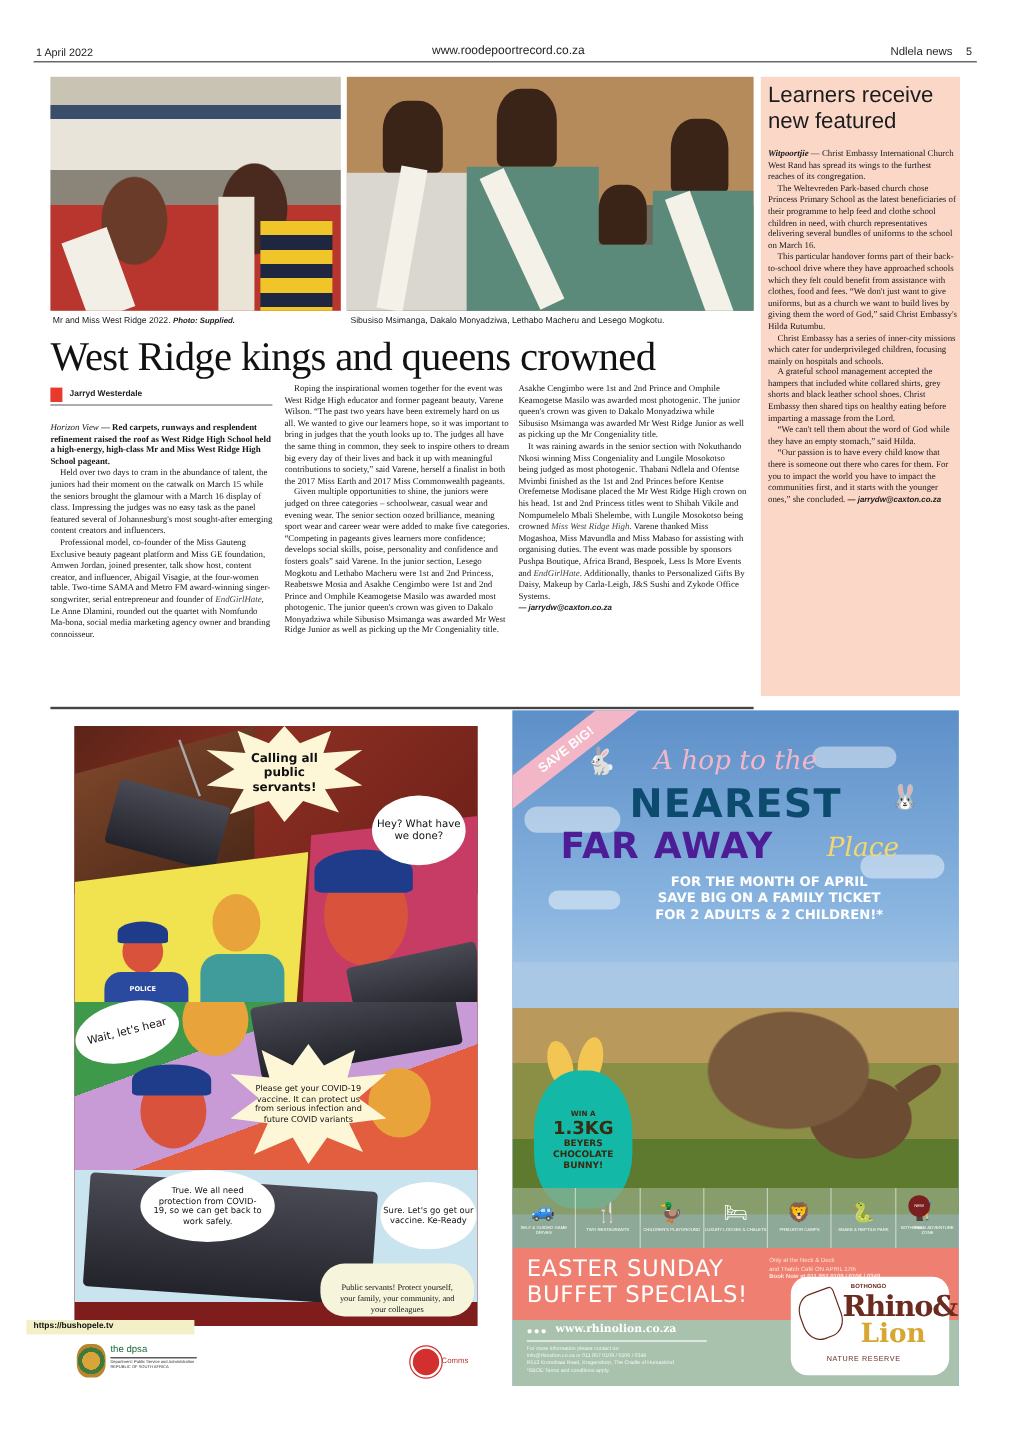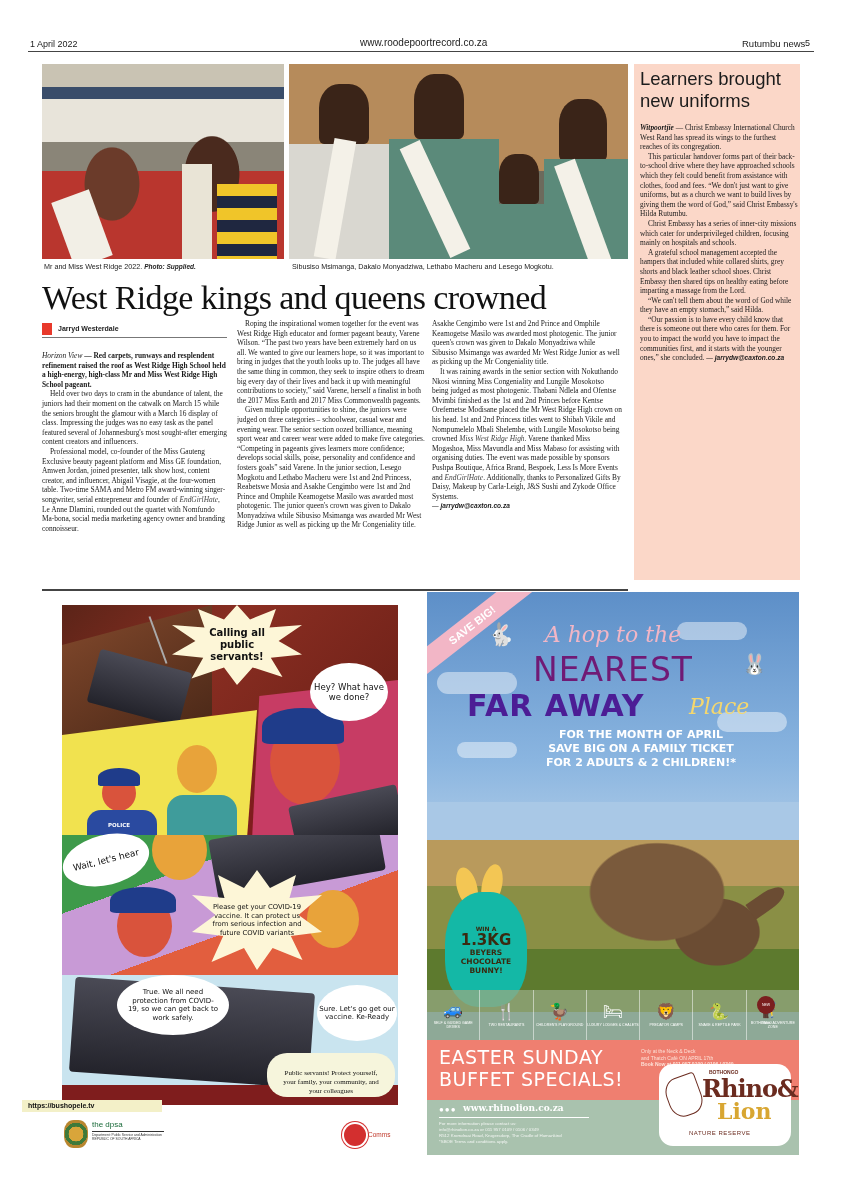--- a/index.html
+++ b/index.html
@@ -89,21 +89,21 @@
   .ad-sky { position:absolute; left:0; top:0; width: 372px; height: 240px; background: linear-gradient(180deg,#5d8fc8 0%,#8ab5e0 70%,#a9c8e6 100%); }
   .cloud { position:absolute; background: rgba(255,255,255,0.45); border-radius: 50px; }
   .ad-photo { position:absolute; left:0; top: 210px; width: 372px; height: 210px;
     background:
       radial-gradient(ellipse 110px 80px at 230px 90px, #7a5a3c 0 60%, transparent 62%),
       radial-gradient(ellipse 70px 55px at 290px 130px, #6b4c33 0 60%, transparent 62%),
       linear-gradient(180deg, #a9c8e6 0 18%, #b99a5c 18% 40%, #8a8f45 40% 70%, #5d7a2e 70% 100%); }
   .ad-rhino-horn { position:absolute; left: 320px; top: 300px; width: 40px; height: 18px; background:#6b4c33; transform: rotate(-35deg); border-radius: 0 60% 60% 0; }
   .save-ribbon { position:absolute; left: -30px; top: 22px; width: 150px; height: 22px; background: #f2b6c6; transform: rotate(-38deg); color: #fff; font-family:"Liberation Sans", sans-serif; font-weight: bold; font-size: 11px; text-align: center; line-height: 22px; }
   .ad-hop { position:absolute; left: 0; width: 372px; top: 30px; text-align:center; font-family: "DejaVu Serif", serif; font-style: italic; font-size: 22px; color: #f2b6c6; }
-  .ad-nearest { position:absolute; left: 0; width: 372px; top: 58px; text-align:center; font-family: "DejaVu Sans", sans-serif; font-weight: normal; font-size: 33px; color: #701a75; letter-spacing: 1px; }
+  .ad-nearest { position:absolute; left: 0; width: 372px; top: 58px; text-align:center; font-family: "DejaVu Sans", sans-serif; font-weight: bold; font-size: 33px; color: #0c4a6e; letter-spacing: 1px; }
   .ad-faraway { position:absolute; left: 40px; top: 96px; font-family: "DejaVu Sans", sans-serif; font-weight: bold; font-size: 30px; color: #4c1d95; letter-spacing: 1px; }
   .ad-place { position:absolute; left: 262px; top: 102px; font-family: "DejaVu Serif", serif; font-style: italic; font-size: 22px; color: #f5d76e; }
   .ad-offer { position:absolute; left:0; width:372px; top: 136px; text-align:center; font-family: "DejaVu Sans", sans-serif; font-weight: bold; font-size: 11px; line-height: 14px; color: #ffffff; margin-left: 28px; }
   .bunny-badge { position:absolute; left: 18px; top: 300px; width: 82px; height: 115px; background: #14b8a6; border-radius: 45% 45% 40% 40%; display:flex; flex-direction:column; justify-content:center; text-align:center; font-family:"DejaVu Sans", sans-serif; font-weight: bold; color: #3a2a10; }
   .bunny-ears { position:absolute; left: 30px; top: 275px; width: 20px; height: 40px; background:#f3c654; border-radius: 50%; transform: rotate(-15deg); }
   .bunny-ears2 { position:absolute; left: 55px; top: 272px; width: 20px; height: 42px; background:#f3c654; border-radius: 50%; transform: rotate(12deg); }
   .amenities { position:absolute; left:0; top: 398px; width: 372px; height: 50px; background: rgba(150,170,130,0.75); display:flex; }
   .amen { flex:1; display:flex; flex-direction:column; align-items:center; justify-content:center; border-right: 1px solid rgba(255,255,255,0.5); color: #fff; }
   .amen:last-child { border-right: none; }
   .amen .ic { font-size: 16px; line-height: 18px; }
@@ -122,21 +122,21 @@
   .logo-lion { position:absolute; left: 290px; top: 506px; font-family:"DejaVu Serif", serif; font-weight: bold; font-size: 22px; color: #d8a632; }
   .logo-nr { position:absolute; left: 262px; top: 538px; font-family:"Liberation Sans", sans-serif; font-size: 6px; color: #6b2b1f; letter-spacing: 0.5px; }
   .logo-rhinohead { position:absolute; left: 240px; top: 484px; width: 34px; height: 40px; border: 1.5px solid #6b2b1f; border-radius: 40% 10% 40% 40%; transform: rotate(-20deg); }
   .new-badge { position:absolute; left: 330px; top: 404px; width: 18px; height: 18px; border-radius: 50%; background: #7a1f1f; color:#fff; font-family:"Liberation Sans", sans-serif; font-size: 3.5px; text-align:center; line-height: 18px; }
 </style>
 </head>
 <body>
 
 <div class="abs hdr" style="left:30px;top:39px;">1 April 2022</div>
 <div class="abs hdr" style="left:360px;top:37px;font-size:10px;">www.roodepoortrecord.co.za</div>
-<div class="abs hdr" style="left:742px;top:38px;font-size:9.5px;">Rutumbu news</div>
+<div class="abs hdr" style="left:742px;top:38px;font-size:9.5px;">Ndlela news</div>
 <div class="abs hdr" style="left:805px;top:38px;">5</div>
 <div class="abs hdr-rule"></div>
 
 <div class="abs photo photo1">
   <div class="sash1"></div>
   <div class="sash2"></div>
   <div class="stripes"></div>
 </div>
 <div class="abs photo photo2">
   <div class="p" style="left:30px;top:20px;width:50px;height:60px;background:#3a2418;"></div>
@@ -175,23 +175,24 @@
 
 <div class="abs col col3">
   <p class="ind" style="text-indent:0;">Asakhe Cengimbo were 1st and 2nd Prince and Omphile Keamogetse Masilo was awarded most photogenic. The junior queen's crown was given to Dakalo Monyadziwa while Sibusiso Msimanga was awarded Mr West Ridge Junior as well as picking up the Mr Congeniality title.</p>
   <p class="ind"><span>It was raining awards in the senior section with Nokuthando Nkosi winning Miss Congeniality and Lungile Mosokotso being judged as most photogenic. Thabani Ndlela and Ofentse Mvimbi finished as the 1st and 2nd Princes before Kentse Orefemetse Modisane placed the Mr West Ridge High crown on his head. 1st and 2nd Princess titles went to Shibah Vikile and Nompumelelo Mbali Shelembe, with Lungile Mosokotso being crowned</span> <span class="it" style="color:#444;">Miss West Ridge High</span><span>. Varene thanked Miss Mogashoa, Miss Mavundla and Miss Mabaso for assisting with organising duties. The event was made possible by sponsors Pushpa Boutique, Africa Brand, Bespoek, Less Is More Events and</span> <span class="it" style="color:#444;">EndGirlHate</span><span>. Additionally, thanks to Personalized Gifts By Daisy, Makeup by Carla-Leigh, J&amp;S Sushi and Zykode Office Systems.</span></p>
   <p><span class="sig">— jarrydw@caxton.co.za</span></p>
 </div>
 
 <div class="abs section-rule"></div>
 
 <div class="abs side"></div>
-<div class="abs side-title">Learners brought new uniforms</div>
+<div class="abs side-title">Learners receive new featured</div>
 <div class="abs col side-body">
   <p><span class="it b">Witpoortjie</span> <span>— Christ Embassy International Church West Rand has spread its wings to the furthest reaches of its congregation.</span></p>
+  <p class="ind">The Weltevreden Park-based church chose Princess Primary School as the latest beneficiaries of their programme to help feed and clothe school children in need, with church representatives delivering several bundles of uniforms to the school on March 16.</p>
   <p class="ind">This particular handover forms part of their back-to-school drive where they have approached schools which they felt could benefit from assistance with clothes, food and fees. “We don't just want to give uniforms, but as a church we want to build lives by giving them the word of God,” said Christ Embassy's Hilda Rutumbu.</p>
   <p class="ind">Christ Embassy has a series of inner-city missions which cater for underprivileged children, focusing mainly on hospitals and schools.</p>
   <p class="ind">A grateful school management accepted the hampers that included white collared shirts, grey shorts and black leather school shoes. Christ Embassy then shared tips on healthy eating before imparting a massage from the Lord.</p>
   <p class="ind">“We can't tell them about the word of God while they have an empty stomach,” said Hilda.</p>
   <p class="ind"><span>“Our passion is to have every child know that there is someone out there who cares for them. For you to impact the world you have to impact the communities first, and it starts with the younger ones,” she concluded.</span> <span class="sig">— jarrydw@caxton.co.za</span></p>
 </div>
 
 <div class="abs comic">
   <div class="panel p1">
     <div class="wood"></div>

